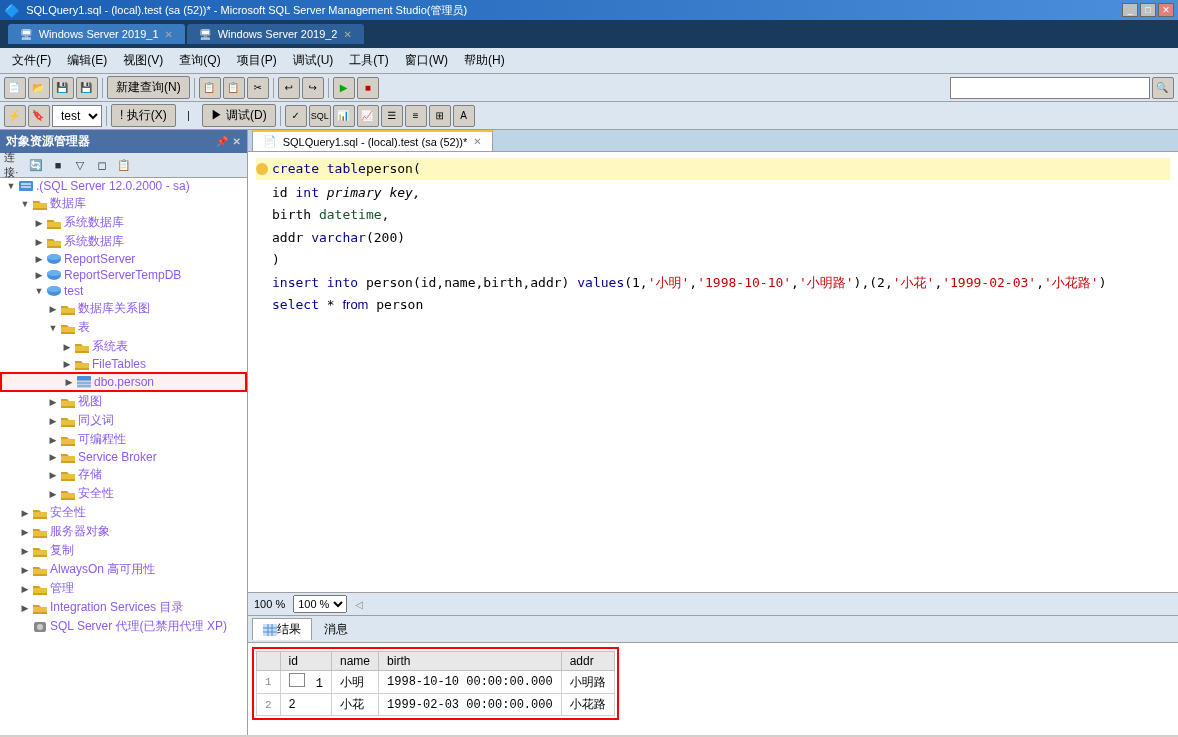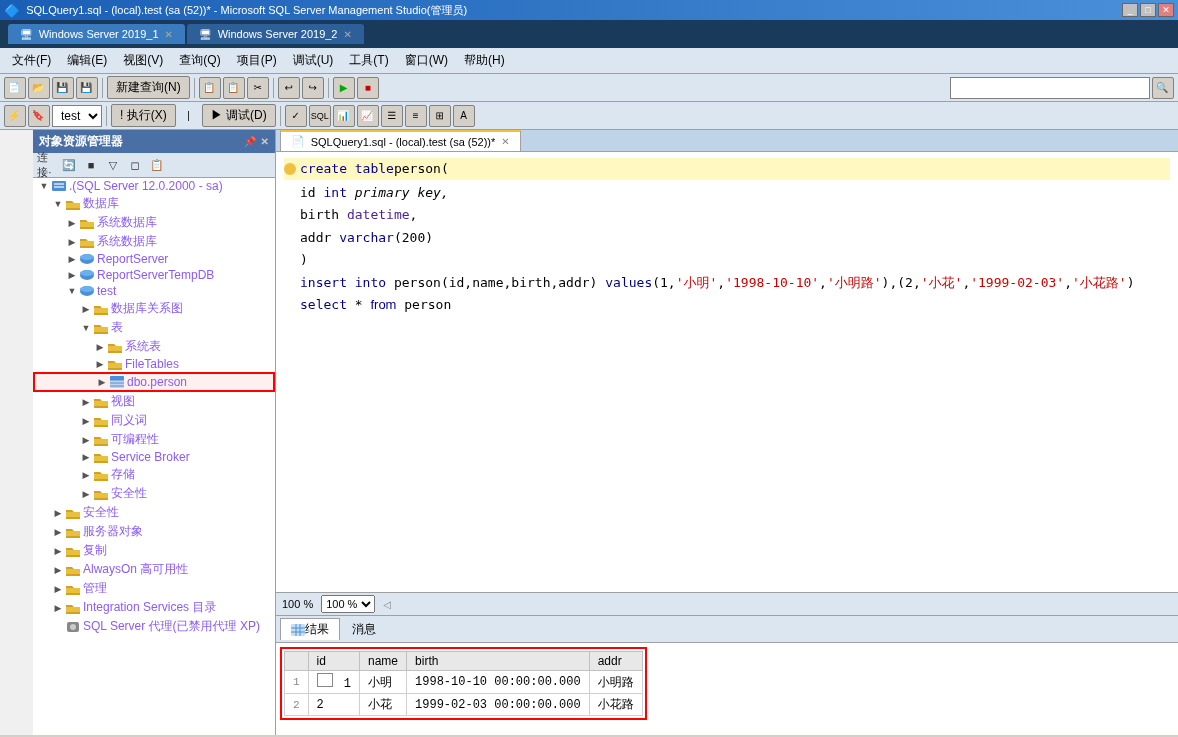--- a/index.html
+++ b/index.html
@@ -20,21 +20,21 @@
     .toolbar { background: #dce6f0; border-bottom: 1px solid #a0a0a0; padding: 2px 4px; display: flex; align-items: center; gap: 2px; height: 28px; }
     .toolbar-btn { width: 22px; height: 22px; background: #d4d0c8; border: 1px solid #808080; border-radius: 2px; cursor: pointer; display: flex; align-items: center; justify-content: center; font-size: 10px; }
     .toolbar-separator { width: 1px; height: 20px; background: #a0a0a0; margin: 0 2px; }
     .toolbar-btn-text { padding: 2px 8px; background: #d4d0c8; border: 1px solid #808080; border-radius: 2px; cursor: pointer; font-size: 12px; white-space: nowrap; }
     .toolbar-select { height: 22px; border: 1px solid #808080; background: white; font-size: 12px; padding: 0 4px; }
 
     
     .toolbar2 { background: #dce6f0; border-bottom: 1px solid #a0a0a0; padding: 2px 4px; display: flex; align-items: center; gap: 2px; height: 28px; }
 
     
-    .object-explorer { width: 276px; background: #f0f0f0; border-right: 1px solid #a0a0a0; display: flex; flex-direction: column; min-height: 0; padding-left: 33px; }
+    .object-explorer { width: 248px; background: #f0f0f0; border-right: 1px solid #a0a0a0; display: flex; flex-direction: column; min-height: 0; }
     .panel-header { background: #4a6fa5; color: white; padding: 3px 6px; font-size: 12px; font-weight: bold; display: flex; align-items: center; justify-content: space-between; }
     .panel-header-title { color: white; }
     .panel-header-controls { display: flex; gap: 4px; font-size: 10px; color: #ccc; }
     .explorer-toolbar { background: #dce6f0; border-bottom: 1px solid #a0a0a0; padding: 2px 4px; display: flex; align-items: center; gap: 2px; }
     .explorer-toolbar-btn { width: 20px; height: 20px; background: transparent; border: none; cursor: pointer; display: flex; align-items: center; justify-content: center; font-size: 11px; color: #333; }
     .tree { flex: 1; overflow-y: auto; overflow-x: hidden; background: white; }
     .tree-item { display: flex; align-items: center; padding: 1px 0; cursor: pointer; white-space: nowrap; }
     .tree-indent { display: inline-block; }
     .tree-expand { width: 14px; text-align: center; font-size: 9px; color: #555; flex-shrink: 0; }
     .tree-icon { width: 16px; height: 14px; flex-shrink: 0; margin-right: 2px; }
@@ -447,21 +447,21 @@
 
       <div style="background:#fff8c0;padding:1px 0;margin-bottom:2px;display:flex;align-items:center;text-align:right;">
         <span style="width:12px;height:12px;background:#f0c040;border-radius:50%;display:inline-block;margin-right:4px;flex-shrink:0;"></span>
         <span style="font-family:Consolas,monospace;font-size:13px;color:#00008b;">create table </span>
           <span style="font-family:Consolas,monospace;font-size:13px;color:#000;">person(</span>
       </div>
       <div style="padding:1px 0;padding-left:16px;">
         <span style="font-family:Consolas,monospace;font-size:13px;color:#000;">    id </span><span style="font-family:Consolas,monospace;font-size:13px;color:#00008b;">int</span><span style="font-family:Consolas,monospace;font-size:13px;color:#000;font-style:italic;"> primary key,</span>
       </div>
       <div style="padding:1px 0;padding-left:16px;">
-        <span style="font-family:Consolas,monospace;font-size:13px;color:#000;">    birth </span><span style="font-family:Consolas,monospace;font-size:13px;color:#4c1d95;">datetime</span><span style="font-family:Consolas,monospace;font-size:13px;color:#000;">,</span>
+        <span style="font-family:Consolas,monospace;font-size:13px;color:#000;">    birth </span><span style="font-family:Consolas,monospace;font-size:13px;color:#14532d;">datetime</span><span style="font-family:Consolas,monospace;font-size:13px;color:#000;">,</span>
       </div>
       <div style="padding:1px 0;padding-left:16px;">
         <span style="font-family:Consolas,monospace;font-size:13px;color:#000;">    addr </span><span style="font-family:Consolas,monospace;font-size:13px;color:#00008b;">varchar</span><span style="font-family:Consolas,monospace;font-size:13px;color:#000;">(200)</span>
       </div>
       <div style="padding:1px 0;padding-left:16px;">
         <span style="font-family:Consolas,monospace;font-size:13px;color:#000;">)</span>
       </div>
       <div style="padding:1px 0;padding-left:16px;">
         <span style="font-family:Consolas,monospace;font-size:13px;color:#00008b;">insert into </span><span style="font-family:Consolas,monospace;font-size:13px;color:#000;">person(id,name,birth,addr) </span><span style="font-family:Consolas,monospace;font-size:13px;color:#00008b;">values</span><span style="font-family:Consolas,monospace;font-size:13px;color:#000;">(1,</span><span style="font-family:Consolas,monospace;font-size:13px;color:#cc0000;">'小明'</span><span style="font-family:Consolas,monospace;font-size:13px;color:#000;">,</span><span style="font-family:Consolas,monospace;font-size:13px;color:#cc0000;">'1998-10-10'</span><span style="font-family:Consolas,monospace;font-size:13px;color:#000;">,</span><span style="font-family:Consolas,monospace;font-size:13px;color:#cc0000;">'小明路'</span><span style="font-family:Consolas,monospace;font-size:13px;color:#000;">),(2,</span><span style="font-family:Consolas,monospace;font-size:13px;color:#cc0000;">'小花'</span><span style="font-family:Consolas,monospace;font-size:13px;color:#000;">,</span><span style="font-family:Consolas,monospace;font-size:13px;color:#cc0000;">'1999-02-03'</span><span style="font-family:Consolas,monospace;font-size:13px;color:#000;">,</span><span style="font-family:Consolas,monospace;font-size:13px;color:#cc0000;">'小花路'</span><span style="font-family:Consolas,monospace;font-size:13px;color:#000;">)</span>
       </div>

